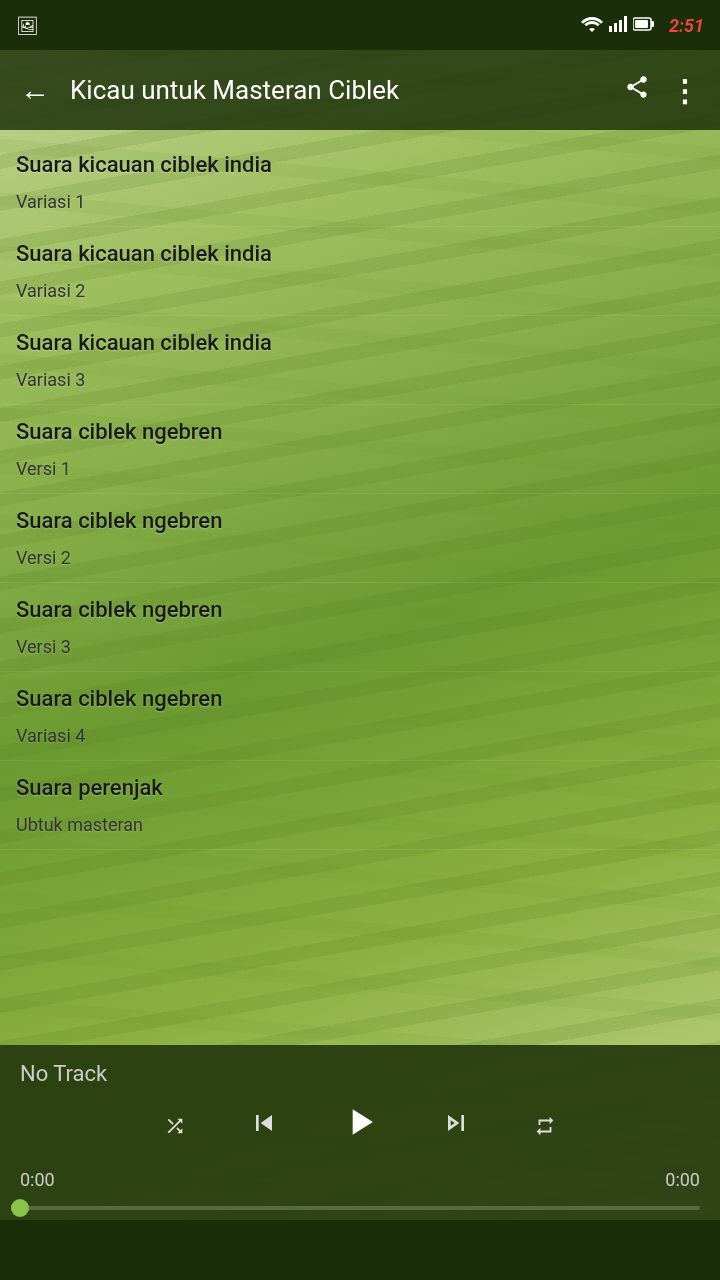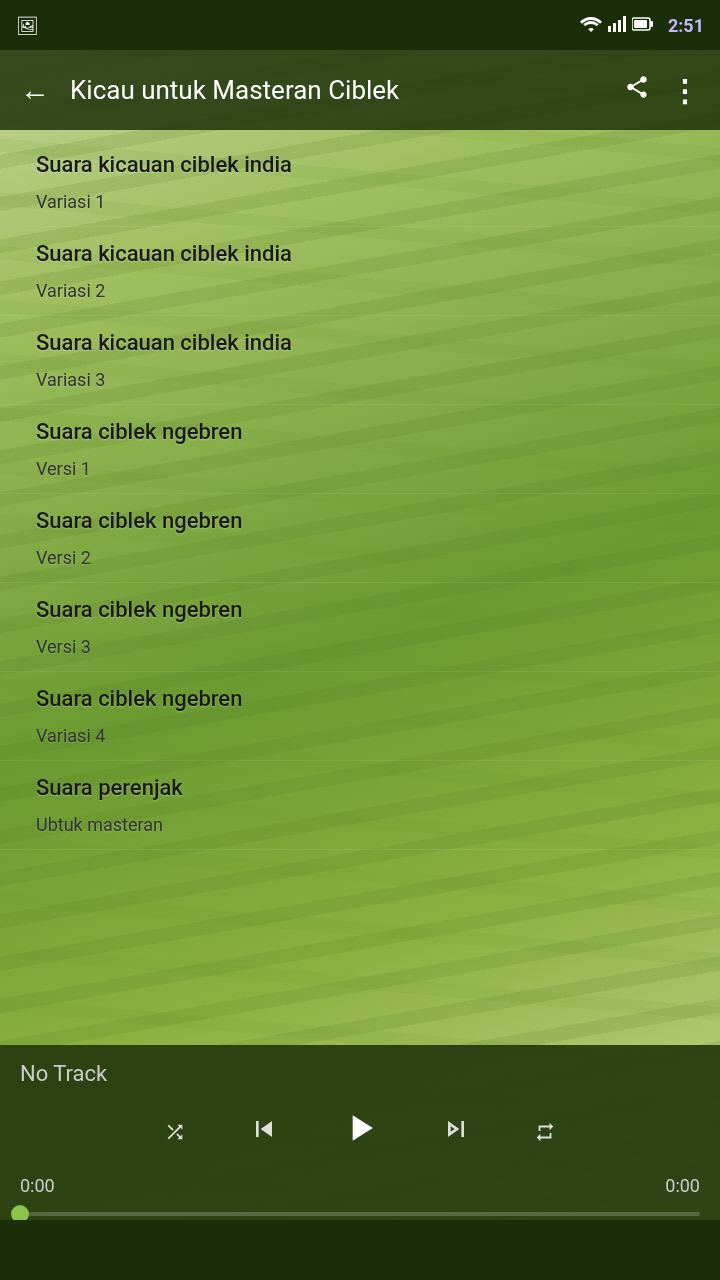--- a/index.html
+++ b/index.html
@@ -26,24 +26,25 @@
       z-index: 10;
     }
     #status-bar .right-icons {
       display: flex;
       align-items: center;
       gap: 6px;
       color: white;
       font-size: 14px;
     }
     #status-bar .time {
-      color: #c4b5fd;
+      color: #ef4444;
       font-size: 18px;
       font-weight: bold;
       margin-left: 8px;
+      font-style: italic;
     }
 
     
     #toolbar {
       width: 720px;
       height: 80px;
       background: rgba(30, 50, 10, 0.85);
       display: flex;
       align-items: center;
       padding: 0 20px;
@@ -102,21 +103,21 @@
     #content {
       position: relative;
       z-index: 5;
       width: 720px;
       height: calc(1280px - 50px - 80px - 175px - 60px);
       overflow-y: auto;
       padding: 8px 0;
     }
 
     .track-item {
-      padding: 14px 36px;
+      padding: 14px 16px;
       cursor: pointer;
       border-bottom: 1px solid rgba(255,255,255,0.08);
     }
     .track-title {
       color: #1a1a1a;
       font-size: 22px;
       font-weight: 500;
       text-shadow: 0 1px 2px rgba(255,255,255,0.3);
     }
     .track-subtitle {
@@ -134,21 +135,21 @@
       width: 720px;
       height: 175px;
       background: rgba(40, 60, 15, 0.95);
       z-index: 10;
       padding: 16px 20px 10px;
     }
 
     #no-track {
       color: #ccc;
       font-size: 22px;
-      margin-bottom: 16px;
+      margin-bottom: 10px;
     }
 
     #player-controls {
       display: flex;
       align-items: center;
       justify-content: center;
       gap: 50px;
       margin-bottom: 12px;
     }
 

